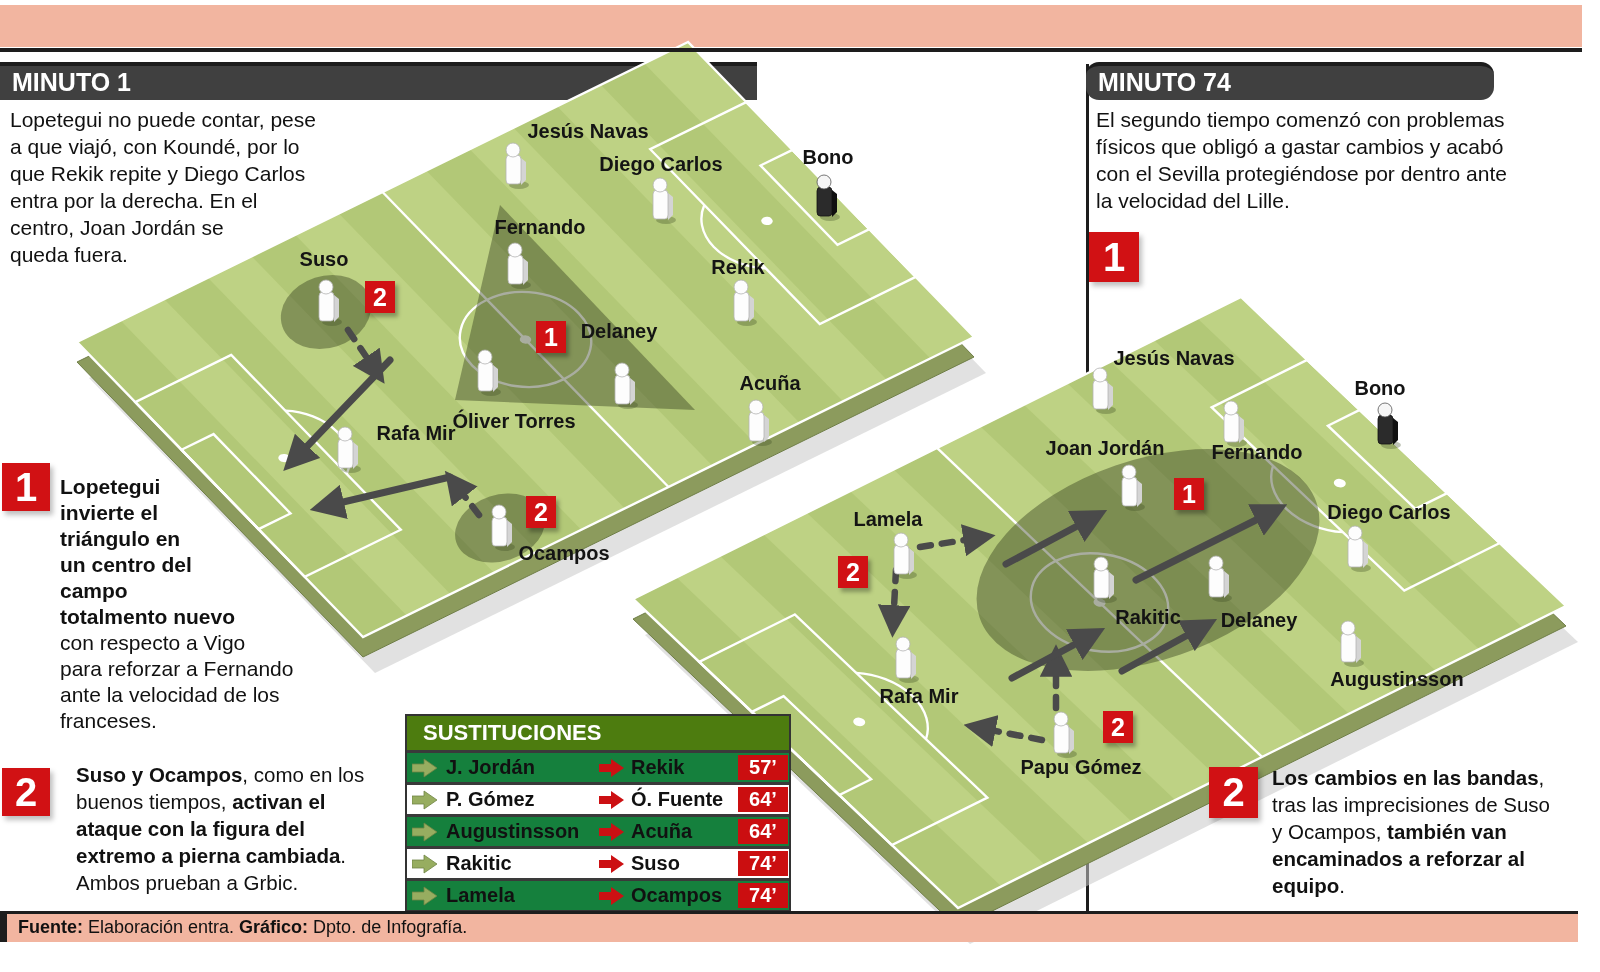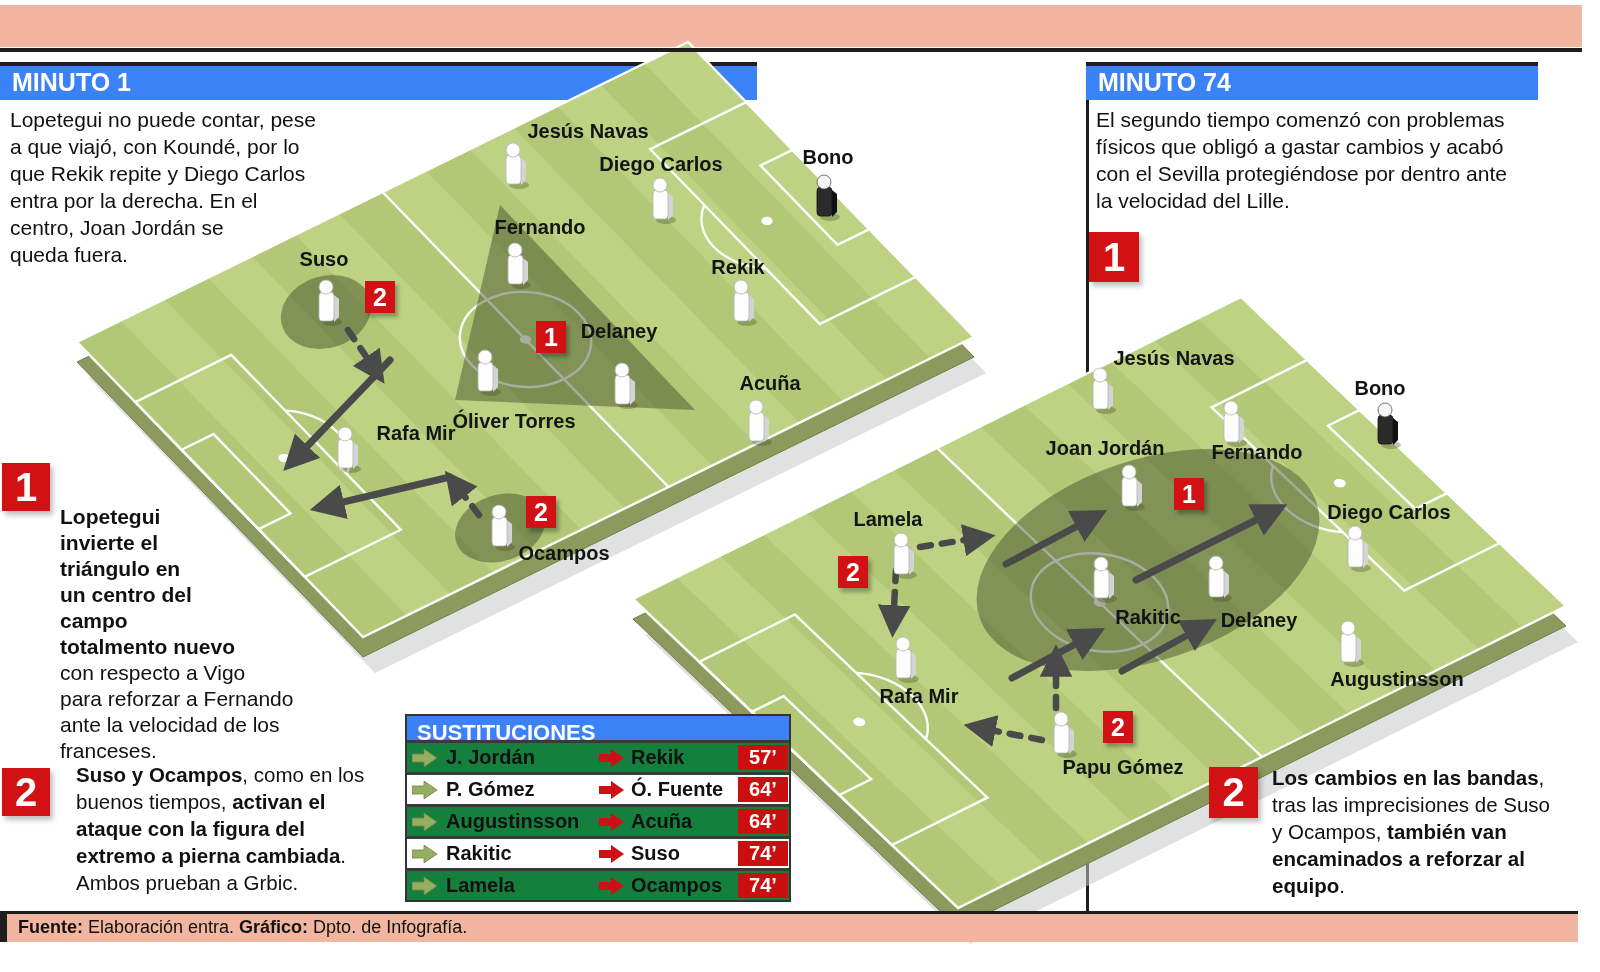--- a/index.html
+++ b/index.html
@@ -6,24 +6,24 @@
   .stage{position:relative;width:1600px;height:972px;background:#ffffff;overflow:hidden;
          font-family:"Liberation Sans",sans-serif;color:#111;}
   .abs{position:absolute;}
   
   .top-band{left:0;top:5px;width:1582px;height:42px;background:#f2b5a0;z-index:2;}
   .top-title{left:14px;top:8px;font-size:31px;font-weight:bold;letter-spacing:.5px;z-index:3;}
   .top-rule{left:0;top:48px;width:1582px;height:4px;background:#1d1d1d;z-index:4;}
   
   .divider{left:1086px;top:64px;width:3px;height:849px;background:#1d1d1d;z-index:1;}
   
-  .band{background:#3b82f6;border-top:4px solid #1d1d1d;color:#fff;font-weight:bold;
+  .band{background:#404040;border-top:4px solid #1d1d1d;color:#fff;font-weight:bold;
         font-size:25px;line-height:33px;padding-left:12px;box-sizing:border-box;height:38px;z-index:2;}
   .band-m1{left:0;top:62px;width:757px;}
-  .band-m74{left:1086px;top:62px;width:452px;}
+  .band-m74{left:1086px;top:62px;width:408px;border-radius:13px;}
   
   .intro{font-size:21px;line-height:27px;white-space:pre-line;z-index:2;}
   .intro-left{left:10px;top:106px;width:430px;}
   .intro-right{left:1096px;top:106px;width:500px;}
   
   .gfx{left:0;top:0;z-index:3;pointer-events:none;}
   .slabside{fill:#8c9b5d;stroke:#6f7e47;stroke-width:1;}
   .slabshadow{fill:#c9c9c9;opacity:.55;}
   .zone{fill:#333c1d;opacity:.42;}
   .pl-lines *{fill:none;stroke:#ffffff;stroke-width:2.4;vector-effect:non-scaling-stroke;}
@@ -45,32 +45,32 @@
           white-space:nowrap;color:#141414;}
   .pmark{position:absolute;width:30px;height:32px;background:#d11114;color:#fff;font-weight:bold;
          font-size:25px;display:flex;align-items:center;justify-content:center;
          box-shadow:3px 4px 4px rgba(0,0,0,.3);}
   
   .nmark{width:48px;height:48px;background:#d11114;color:#fff;font-weight:bold;font-size:40px;
          display:flex;align-items:center;justify-content:center;z-index:4;
          box-shadow:3px 4px 5px rgba(0,0,0,.25);}
   .note{font-size:21px;line-height:26px;white-space:pre-line;z-index:4;}
   .bseg{font-weight:bold;}
-  .note-l1{left:60px;top:474px;width:290px;margin-top:30px;}
+  .note-l1{left:60px;top:474px;width:290px;}
   .note-l2{left:76px;top:761px;width:345px;line-height:27px;font-size:20.5px;}
   .note-r1{left:1130px;top:230px;width:452px;text-align:right;line-height:28px;}
   .note-r2{left:1272px;top:764px;width:300px;line-height:27px;font-size:20.5px;}
   .nm-l1{left:2px;top:463px;}
   .nm-l2{left:2px;top:768px;}
   .nm-r1{left:1089px;top:232px;width:50px;height:50px;}
   .nm-r2{left:1209px;top:767px;width:49px;height:51px;}
   
   .subs{left:405px;top:714px;width:382px;z-index:5;border:2px solid #333;background:#fff;}
-  .sub-head{background:#3b82f6;color:#fff;font-weight:bold;font-size:22px;height:24px;
-            line-height:34px;padding-left:10px;}
+  .sub-head{background:#4d7c0f;color:#fff;font-weight:bold;font-size:22px;height:34px;
+            line-height:34px;padding-left:16px;}
   .sub-row{display:flex;align-items:center;height:29px;border-top:3px solid #3a3a3a;background:#fff;}
   .sub-row.alt{background:#15803d;justify-content:flex-end;}
   .arr{width:26px;height:20px;flex:0 0 26px;margin-left:5px;}
   .arr-in path{fill:#97ad60;stroke:#6f8444;stroke-width:.8;}
   .arr-out path{fill:#cc1013;}
   .sub-in{flex:0 0 148px;font-weight:bold;font-size:20px;padding-left:8px;}
   .sub-out{flex:1 1 auto;font-weight:bold;font-size:20px;padding-left:6px;}
   .sub-min{flex:0 0 50px;background:#cb0e10;color:#fff;font-weight:bold;font-size:20px;
            text-align:center;height:25px;line-height:25px;margin-right:1px;}
   
@@ -380,21 +380,21 @@
       <div class="plabel" style="left: 919px; top: 696px;">Rafa Mir</div>
     </div>
 
     <div class="player">
       <svg class="fig" viewBox="0 0 32 48" style="left: 1046px; top: 711px;">
         <ellipse class="psh" cx="21" cy="43" rx="10" ry="4"></ellipse>
         <path class="pside" d="M23,16 l5,4 v18 l-5,5 z"></path>
         <path class="pbody" d="M8,17 q0,-4 4,-4 h7 q4,0 4,4 v21 q0,4 -3,4 h-9 q-3,0 -3,-4 z"></path>
         <circle class="phead" cx="15" cy="8" r="7"></circle>
       </svg>
-      <div class="plabel" style="left: 1081px; top: 767px; margin-left: 42px;">Papu Gómez</div>
+      <div class="plabel" style="left: 1081px; top: 767px;">Papu Gómez</div>
     </div>
 
     <div class="pmark" style="left: 1174px; top: 478px;">1</div>
 
     <div class="pmark" style="left: 838px; top: 556px;">2</div>
 
     <div class="pmark" style="left: 1103px; top: 711px;">2</div>
   </div>
 
   <div class="abs nmark nm-l1">1</div>

